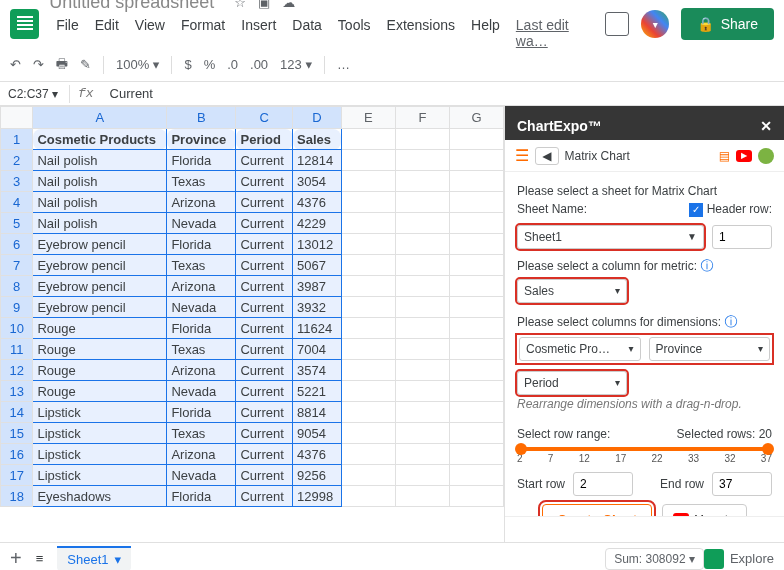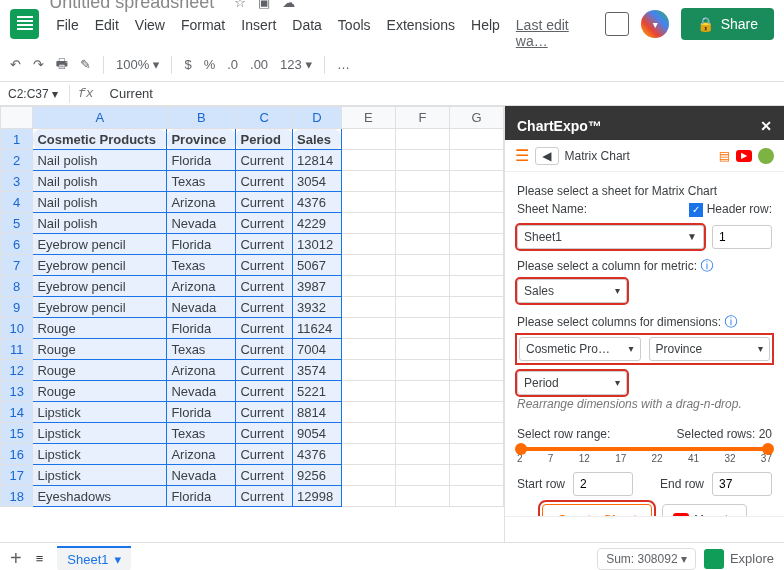--- a/index.html
+++ b/index.html
@@ -76,21 +76,21 @@
   .btn-row { display: flex; gap: 10px; justify-content: center; margin-top: 8px; }
   .create-btn { border: 1.5px solid #ff6b00; color: #ff6b00; background: #fff; padding: 7px 14px; border-radius: 4px; font-weight: bold; outline: 2px solid #d93025; outline-offset: 2px; }
   .howto-btn { border: 1px solid #ccc; padding: 6px 10px; border-radius: 4px; background: #fff; display: flex; align-items: center; gap: 5px; }
   .info-icon { color: #1a73e8; font-size: 13px; }
   .checkbox { width: 14px; height: 14px; background: #1a73e8; color: #fff; display: inline-flex; align-items: center; justify-content: center; font-size: 10px; }
   
   
   .tabs-bar { display: flex; align-items: center; border-top: 1px solid #e0e0e0; height: 32px; padding: 0 10px; gap: 14px; font-size: 13px; }
   .tab-btn { padding: 4px 10px; display: flex; align-items: center; gap: 6px; cursor: pointer; }
   .tab-active { background: #f1f3f4; border-radius: 0 0 4px 4px; border-top: 2px solid #1a73e8; color: #1a73e8; font-weight: 500; }
-  .tabs-right { margin-left: auto; display: flex; align-items: center; gap: 8px; }
+  .tabs-right { margin-left: auto; display: flex; align-items: center; gap: 0; }
   .sum-chip { border: 1px solid #ddd; border-radius: 4px; padding: 3px 8px; font-size: 12px; color: #5f6368; }
   .explore { display: flex; align-items: center; gap: 6px; color: #5f6368; }
   .explore .dot { width: 20px; height: 20px; background: #0f9d58; border-radius: 3px; }
   .sb-footer { border-top: 1px solid #eee; height: 26px; }
 </style>
 </head>
 <body>
 
 <div class="titlebar">
   <div class="logo">
@@ -403,21 +403,21 @@
       <div class="slider-track">
         <div class="knob" style="left:-2px"></div>
           <div class="knob" style="right:-2px"></div>
       </div>
       <div class="tick-labels" id="ticks">
           <span>2</span>
           <span>7</span>
           <span>12</span>
           <span>17</span>
           <span>22</span>
-          <span>41</span>
+          <span>33</span>
           <span>32</span>
           <span>37</span>
         </div>
       <div class="sb-row">
         <span>Start row</span>
         <input class="input-box" value="2" style="">
         <span style="margin-left:auto">End row</span>
         <input class="input-box" value="37" style="">
       </div>
       <div class="btn-row">

